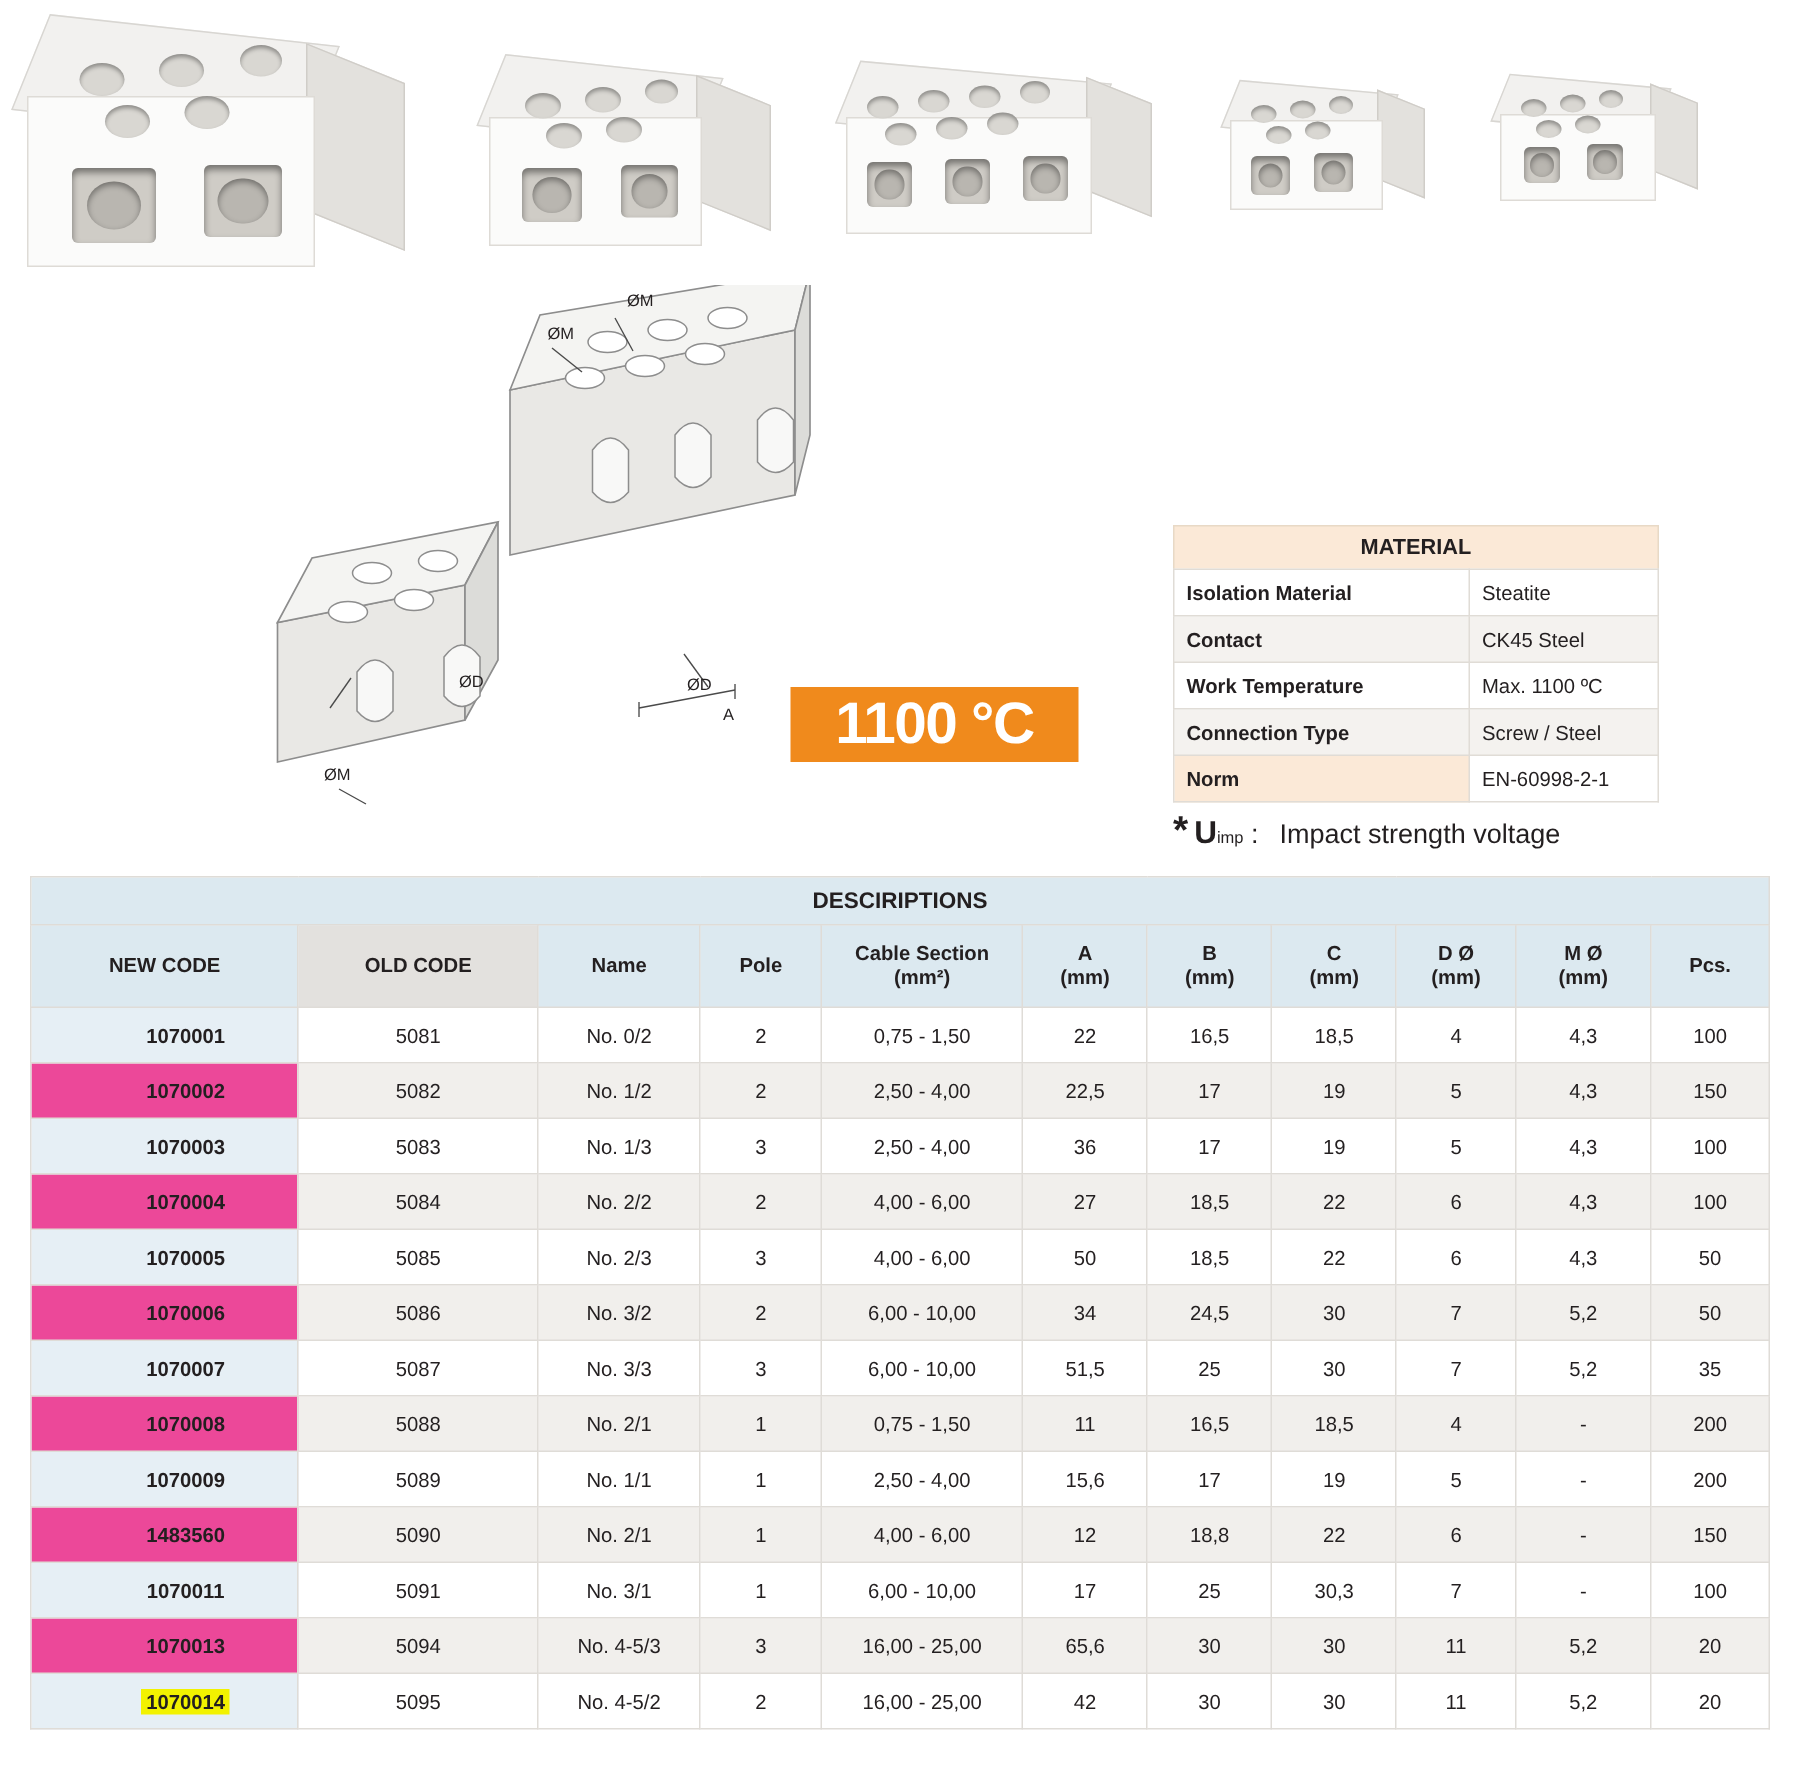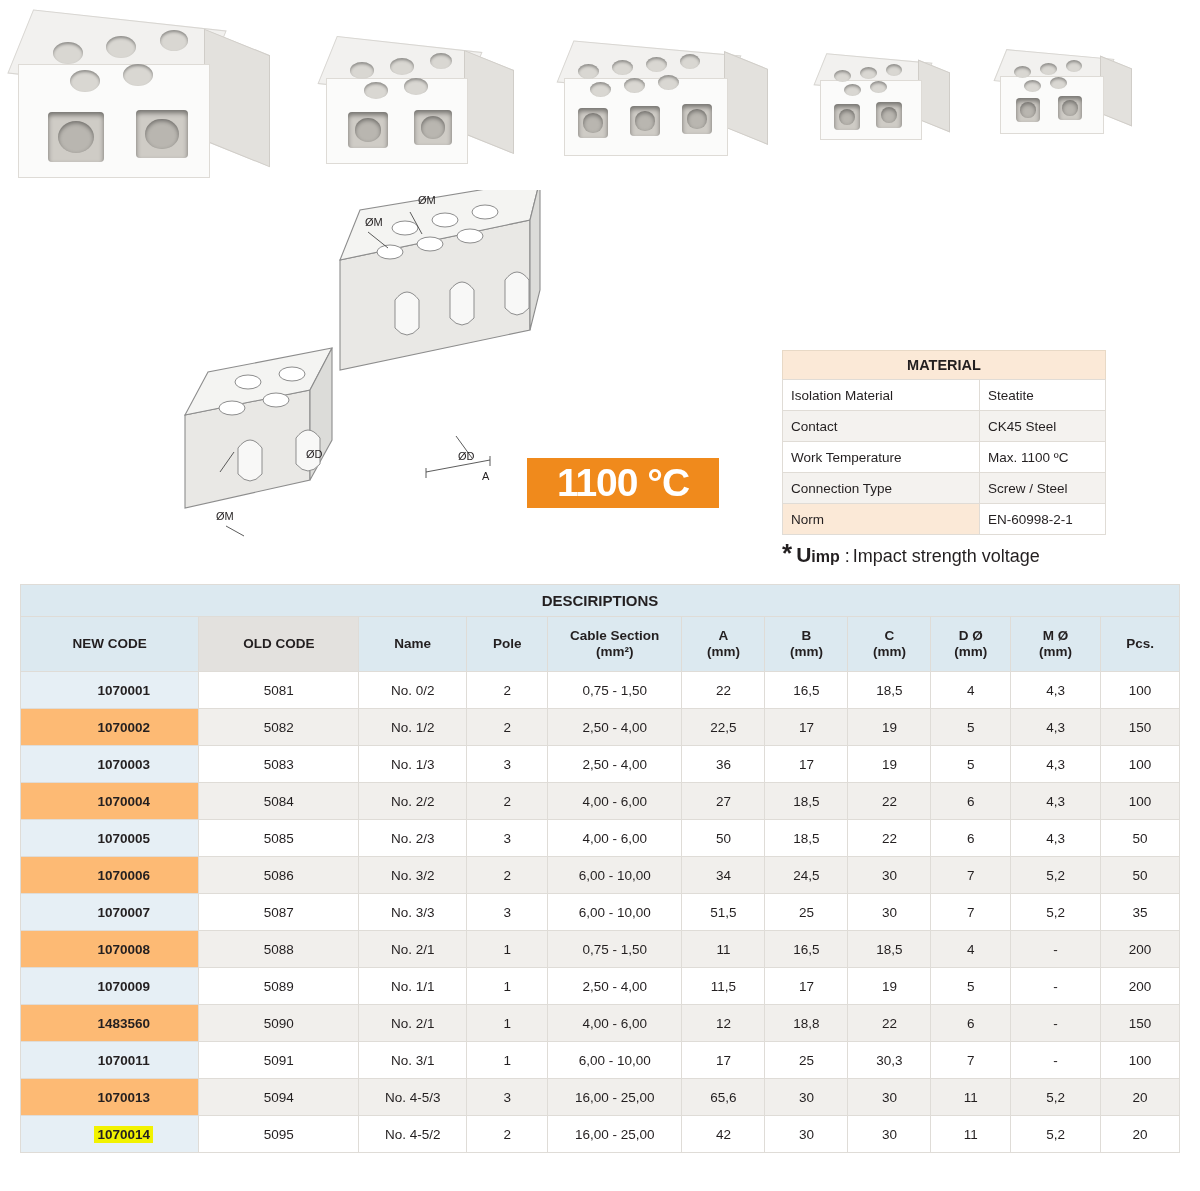--- a/index.html
+++ b/index.html
@@ -34,49 +34,49 @@
     display:flex;align-items:center;justify-content:center;
   }
   
   .material{position:absolute;left:782px;top:350px;width:324px;}
   .material .mat-head{
     background:#fbe9d7;text-align:center;font-weight:bold;font-size:14.5px;
     padding:6px 0;border:1px solid #e8d9c6;border-bottom:none;color:#231f20;
   }
   .material table{border-collapse:collapse;width:100%;font-size:13.5px;}
   .material td{border:1px solid #e0dcd6;padding:6px 8px;height:18px;}
-  .material td.k{font-weight:normal;width:180px;background:#fff;}
+  .material td.k{font-weight:bold;width:180px;background:#fff;}
   .material td.v{background:#fff;}
   .material tr.alt td{background:#f4f2ef;}
   .material tr.last td.k{background:#fbe9d7;}
   .material tr.last td.v{background:#fff;}
 
   .uimp{
     position:absolute;left:782px;top:538px;font-size:19px;color:#231f20;
     display:flex;align-items:baseline;
   }
   .uimp .star{font-size:26px;font-weight:bold;margin-right:4px;}
   .uimp .u{font-weight:bold;font-size:21px;}
-  .uimp sub{font-size:16px;font-weight:bold;}
-  .uimp .rest{margin-left:3px;font-size:18px;}
+  .uimp sub{font-size:11px;font-weight:normal;}
+  .uimp .rest{margin-left:14px;font-size:18px;}
 
   
   .maintable{position:absolute;left:20px;top:584px;width:1160px;border-collapse:collapse;font-size:13.5px;}
   .maintable th,.maintable td{border:1px solid #dfdcd7;text-align:center;}
   .maintable .desc-head{
     background:#dce9f0;font-weight:bold;font-size:15px;padding:7px 0;color:#231f20;
   }
   .maintable thead tr.cols th{
     background:#dce9f0;font-weight:bold;padding:6px 2px;line-height:1.15;height:42px;
   }
   .maintable thead tr.cols th.oldcode{background:#e3e1de;}
   .maintable tbody td{padding:7px 2px;height:22px;}
   .maintable tbody td.newcode{background:#e6eff5;font-weight:bold;padding-left:30px;}
   .maintable tbody tr.alt td{background:#f1efec;}
-  .maintable tbody tr.alt td.newcode{background:#fdba74;}
+  .maintable tbody tr.alt td.newcode{background:#ec4899;}
   .maintable tbody td.hl span{background:#f2f200;padding:1px 3px;}
   .col-new{width:185px;}
   .col-old{width:170px;}
   .col-name{width:112px;}
   .col-pole{width:82px;}
   .col-cs{width:140px;}
   .col-abc{width:84px;}
   .col-d{width:80px;}
   .col-m{width:92px;}
   .col-pcs{width:80px;}
@@ -452,21 +452,21 @@
       <td>4</td>
       <td>-</td>
       <td>200</td>
     </tr>
     <tr>
       <td class="newcode">1070009</td>
       <td>5089</td>
       <td>No. 1/1</td>
       <td>1</td>
       <td>2,50 - 4,00</td>
-      <td>11,5</td>
+      <td>15,6</td>
       <td>17</td>
       <td>19</td>
       <td>5</td>
       <td>-</td>
       <td>200</td>
     </tr>
     <tr class="alt">
       <td class="newcode">1483560</td>
       <td>5090</td>
       <td>No. 2/1</td>

